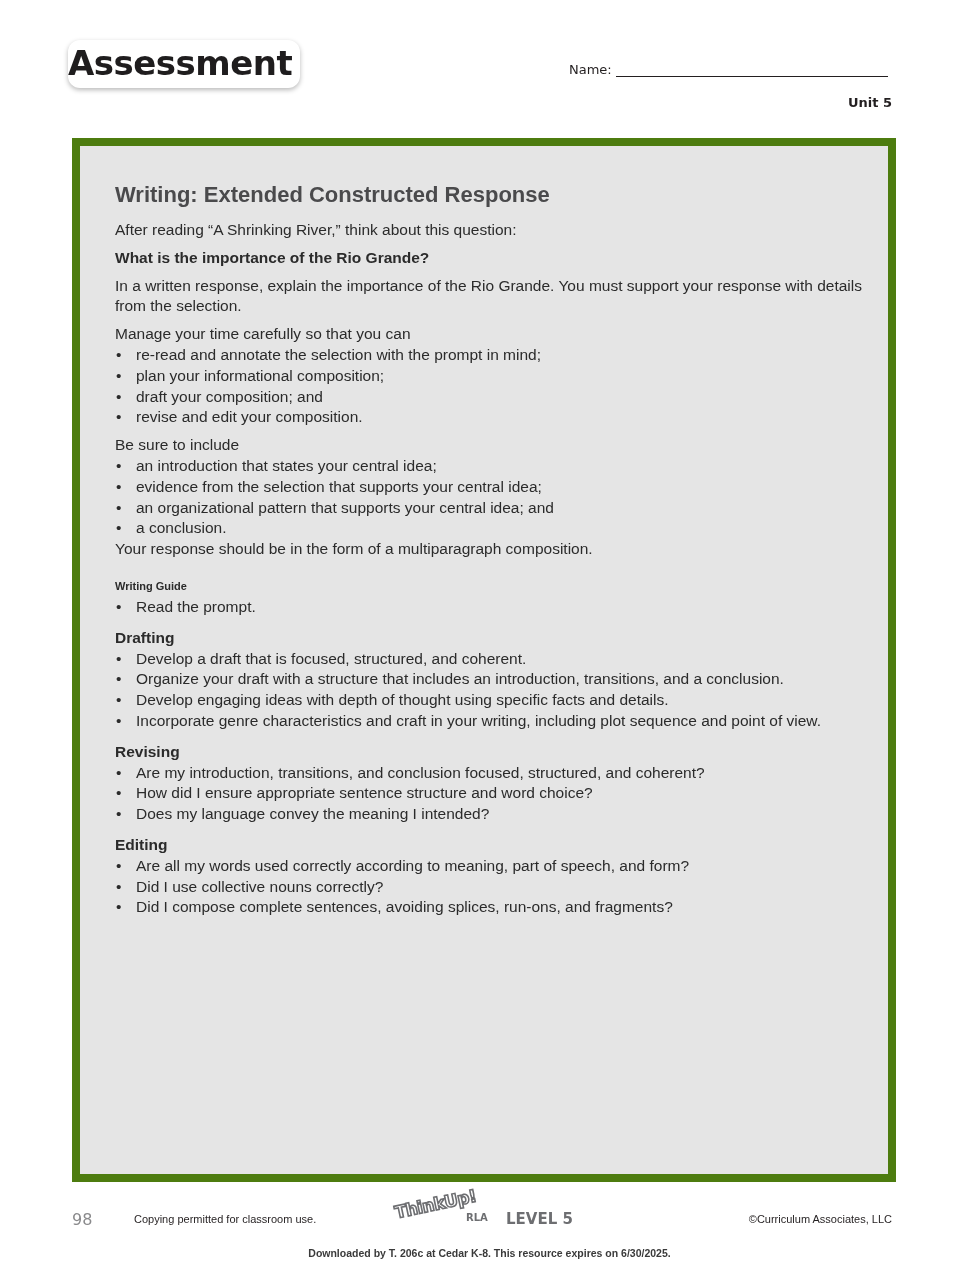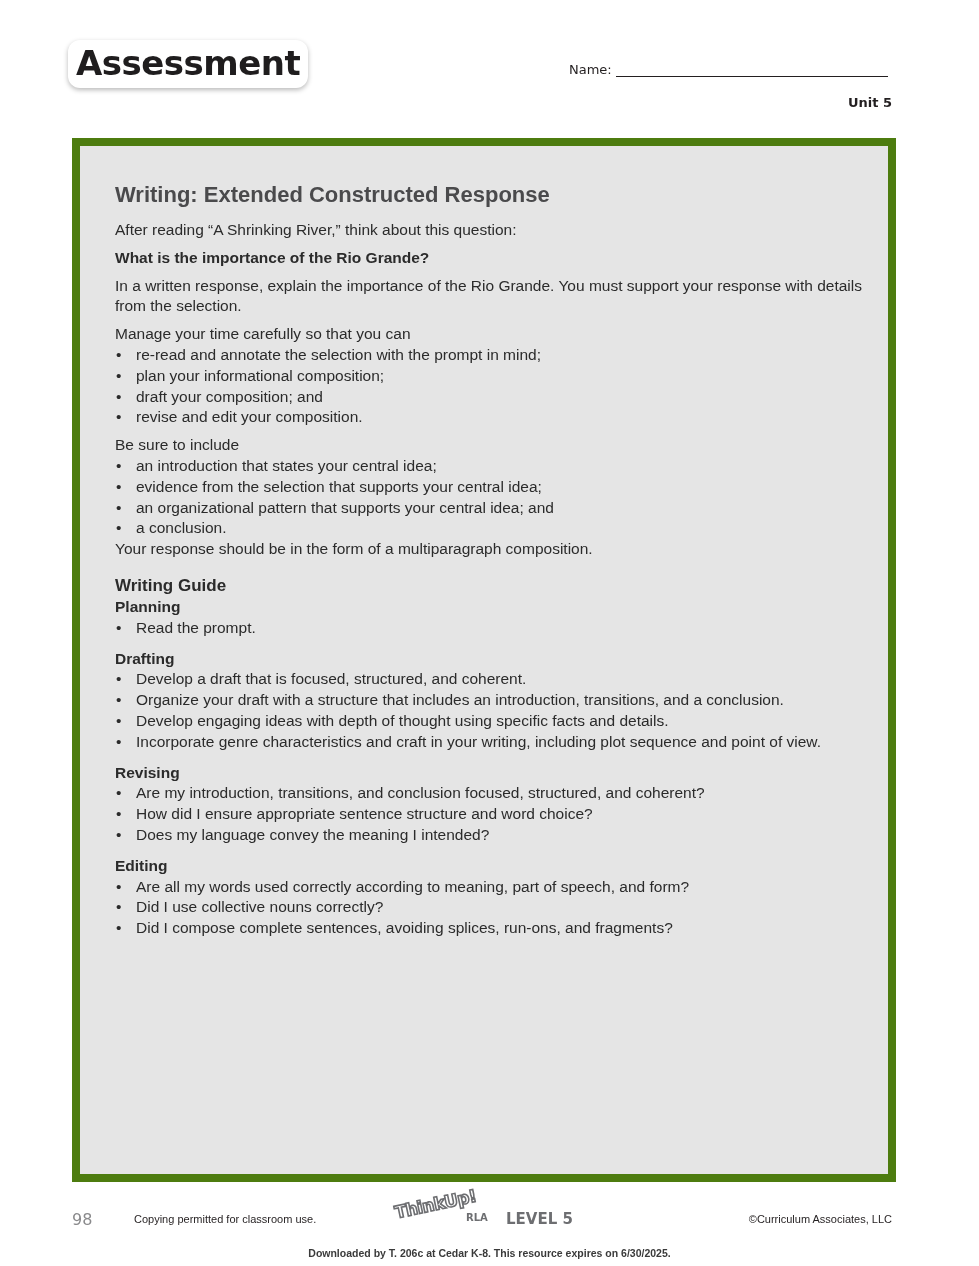--- a/index.html
+++ b/index.html
@@ -2,21 +2,21 @@
 <html><head>
   <meta charset="utf-8">
   <style>
     html, body { margin: 0; padding: 0; background: #ffffff; }
     body {
       width: 979px; height: 1266px; position: relative; overflow: hidden;
       font-family: "Liberation Sans", sans-serif; color: #231f20;
     }
     .title-badge {
       position: absolute; left: 68px; top: 40px;
-      padding: 2px 8px 4px 8px;
+      padding: 2px 8px 4px 0;
       background: #ffffff; border-radius: 12px;
       box-shadow: 0 2px 5px rgba(0,0,0,0.28);
       font-family: "DejaVu Sans", sans-serif; font-weight: bold;
       font-size: 34px; letter-spacing: -0.5px; color: #1f1d1e; line-height: 42px;
     }
     .name-field {
       position: absolute; left: 569px; top: 61px; display: flex; align-items: flex-end;
       font-family: "DejaVu Sans", sans-serif; font-size: 13px; color: #231f20;
     }
     .name-line { display: inline-block; width: 272px; border-bottom: 1px solid #231f20; height: 15px; margin-left: 4px; }
@@ -34,21 +34,21 @@
     }
     h1 {
       margin: 0 0 12px 0; font-size: 22px; line-height: 26px; font-weight: bold; color: #4a4a4c;
     }
     p { margin: 0 0 7px 0; }
     .bold { font-weight: bold; }
     ul { list-style: none; margin: 0; padding: 0; }
     li { position: relative; padding-left: 21px; }
     li::before { content: "\2022"; position: absolute; left: 1px; top: 0; }
     .block { margin-bottom: 7px; }
-    .guide-title { font-weight: bold; font-size: 17px; margin-top: 15px; line-height: 22px; }
+    .guide-title { font-weight: bold; font-size: 11px; margin-top: 15px; line-height: 22px; }
     .sub-title { font-weight: bold; }
     .section { margin-bottom: 10px; }
     .footer-page { position: absolute; left: 72px; top: 1210px; font-size: 16px; color: #8a8a8c; font-family: "DejaVu Sans", sans-serif; }
     .footer-copy { position: absolute; left: 134px; top: 1213px; font-size: 11px; color: #231f20; }
     .footer-logo {
       position: absolute; left: 394px; top: 1194px; transform: rotate(-12deg);
       font-family: "DejaVu Sans", sans-serif; font-weight: bold; font-size: 17px; color: #fff;
       -webkit-text-stroke: 1.6px #6d6e71; letter-spacing: -0.5px;
     }
     .footer-rla { position: absolute; left: 466px; top: 1212px; font-size: 10px; font-weight: bold; color: #6d6e71; font-family: "DejaVu Sans", sans-serif; }
@@ -91,21 +91,20 @@
         <li>evidence from the selection that supports your central idea;</li>
         <li>an organizational pattern that supports your central idea; and</li>
         <li>a conclusion.</li>
       </ul>
       <div>Your response should be in the form of a multiparagraph composition.</div>
     </div>
 
     <div class="guide-title">Writing Guide</div>
 
     <div class="section">
-      <div class="sub-title">Planning</div>
       <ul>
         <li>Read the prompt.</li>
       </ul>
     </div>
 
     <div class="section">
       <div class="sub-title">Drafting</div>
       <ul>
         <li>Develop a draft that is focused, structured, and coherent.</li>
         <li>Organize your draft with a structure that includes an introduction, transitions, and a conclusion.</li>

